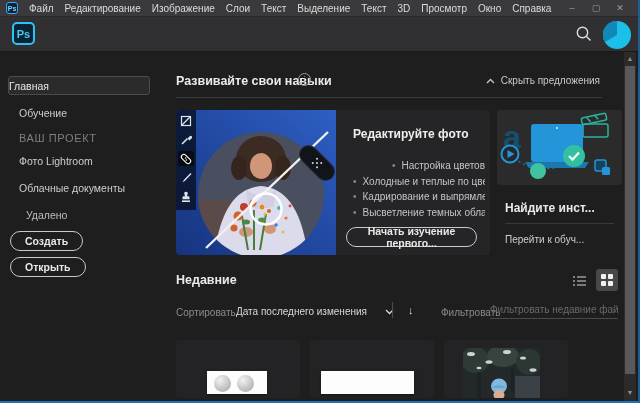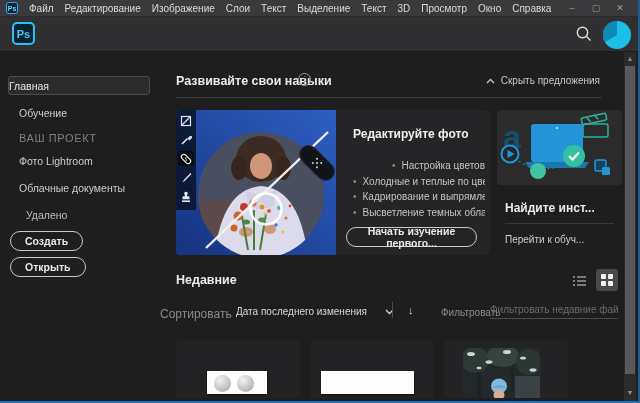--- a/index.html
+++ b/index.html
@@ -72,21 +72,21 @@
   #tools-illus { left:0; top:0; width:125px; height:75px; background:#2b2b2c; border-radius:3px; overflow:hidden; }
   .tools-title { left:8px; top:91px; font-size:12px; font-weight:bold; color:#e9e9e9; white-space:nowrap; }
   .tools-hr { left:8px; top:113px; width:109px; height:1px; background:#39393a; }
   .tools-link { left:8px; top:124px; font-size:10px; color:#cfcfcf; white-space:nowrap; }
 
   
   .recent-title { left:16px; top:221px; font-size:12.5px; font-weight:bold; color:#eaeaea; }
   #list-btn { left:412px; top:221px; width:16px; height:16px; }
   #grid-btn { left:436px; top:217px; width:22px; height:22px; background:#48484a; border-radius:3px;
     display:flex; align-items:center; justify-content:center; }
-  .sort-label { left:0; top:255px; font-size:12px; color:#8b8b8b; }
+  .sort-label { left:16px; top:255px; font-size:10px; color:#8b8b8b; }
   .sort-value { left:76px; top:254px; font-size:10px; color:#d8d8d8; display:flex; gap:18px; align-items:center; }
   .vdiv { left:232px; top:250px; width:1px; height:16px; background:#4c4c4d; }
   .sort-dir { left:248px; top:252px; font-size:11px; color:#d8d8d8; }
   .filter-label { left:281px; top:255px; font-size:10px; color:#8b8b8b; }
   .filter-input { left:330px; top:249px; width:128px; height:18px; background:transparent;
     border:none; border-bottom:1px solid #4a4a4b; color:#c9c9c9; font-size:10px; font-family:inherit; outline:none; }
   .filter-input::placeholder { color:#6a6a6a; }
 
   
   .tile { top:288px; width:124px; height:58px; background:#232325; border-radius:3px; overflow:hidden; }

